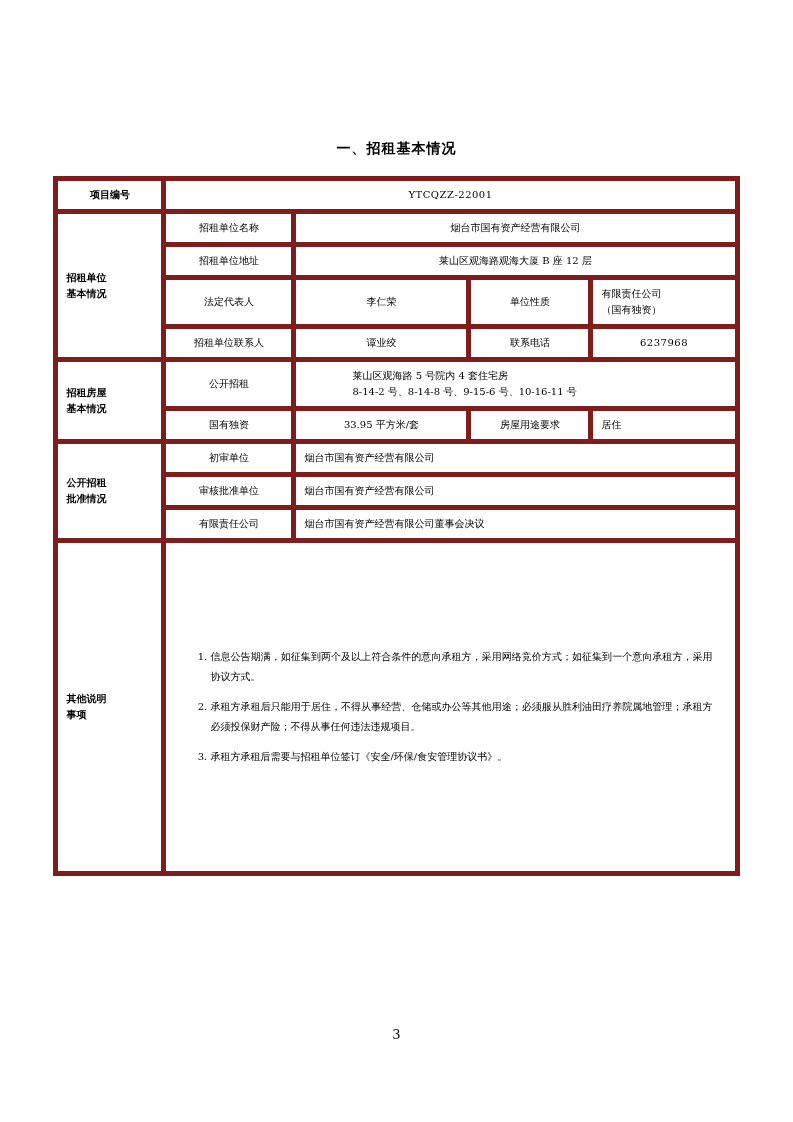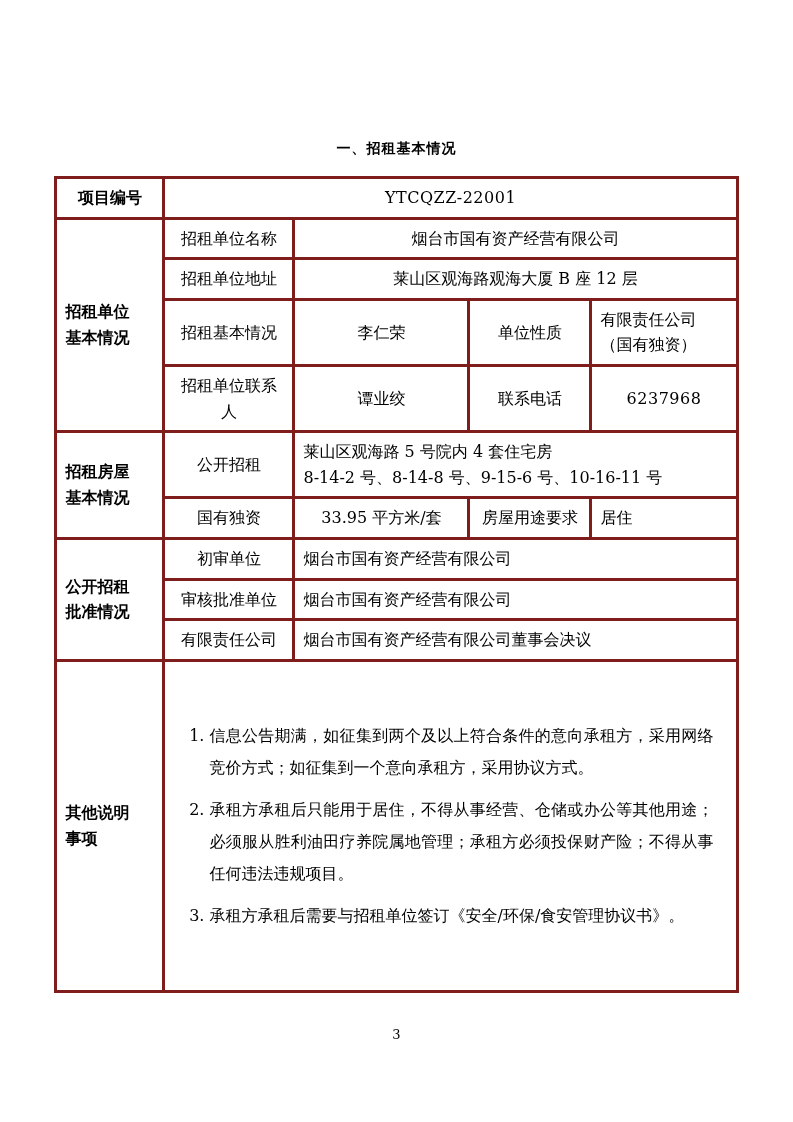--- a/index.html
+++ b/index.html
@@ -32,23 +32,23 @@
     padding-bottom: 18px;
     font-family: "DejaVu Serif", "Liberation Serif", serif;
   }
   table.main {
     border-collapse: collapse;
     width: 681px;
     margin: 0 auto;
     table-layout: fixed;
   }
   table.main td {
-    border: 3px solid #7f1d1d;
+    border: 5px solid #7f1d1d;
     padding: 6px 8px;
-    font-size: 16px;
+    font-size: 10px;
     vertical-align: middle;
     line-height: 1.6;
   }
   td.label {
     text-align: center;
     font-weight: bold;
     white-space: nowrap;
   }
   td.label-wrap {
     text-align: center;
@@ -80,20 +80,21 @@
   ol.notes-list li {
     margin-bottom: 10px;
     text-align: justify;
     line-height: 2.0;
   }
   ol.notes-list li:last-child {
     margin-bottom: 0;
   }
   .addr-lines span {
     display: block;
+    margin-left: 48px;
   }
   .page-number {
     position: absolute;
     bottom: 80px;
     left: 0;
     right: 0;
     text-align: center;
     font-size: 13px;
     font-family: "DejaVu Serif", "Liberation Serif", serif;
   }
@@ -132,21 +133,21 @@
         <td class="ctr">招租单位名称</td>
         <td class="ctr" colspan="3">烟台市国有资产经营有限公司</td>
       </tr>
 
       <tr>
         <td class="ctr">招租单位地址</td>
         <td class="ctr" colspan="3">莱山区观海路观海大厦 B 座 12 层</td>
       </tr>
 
       <tr>
-        <td class="ctr">招租基本情况</td>
+        <td class="ctr">法定代表人</td>
         <td class="ctr">李仁荣</td>
         <td class="ctr">单位性质</td>
         <td class="ctr">
           <span class="two-line">有限责任公司</span>
           <span class="two-line">（国有独资）</span>
         </td>
       </tr>
 
       <tr>
         <td class="ctr">招租单位联系人</td>

